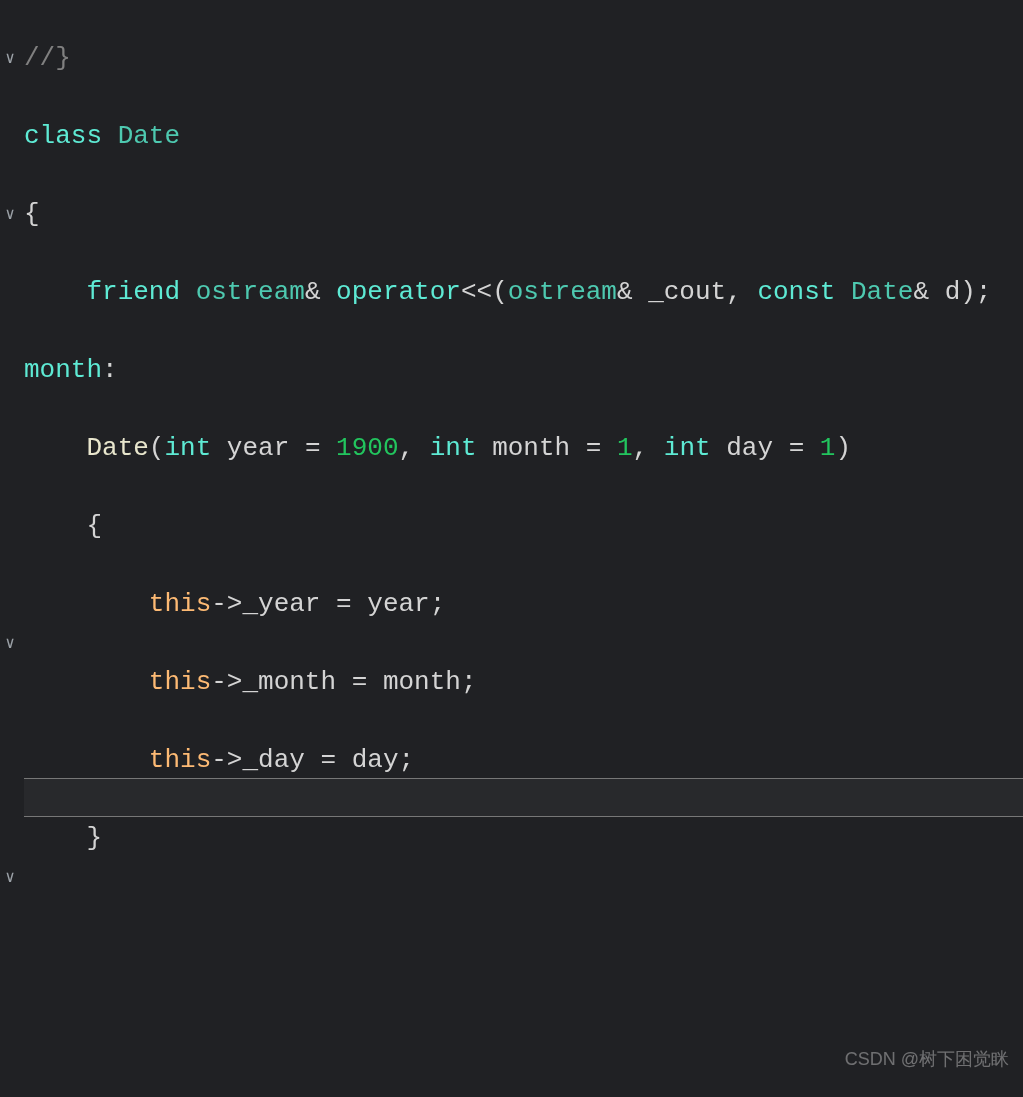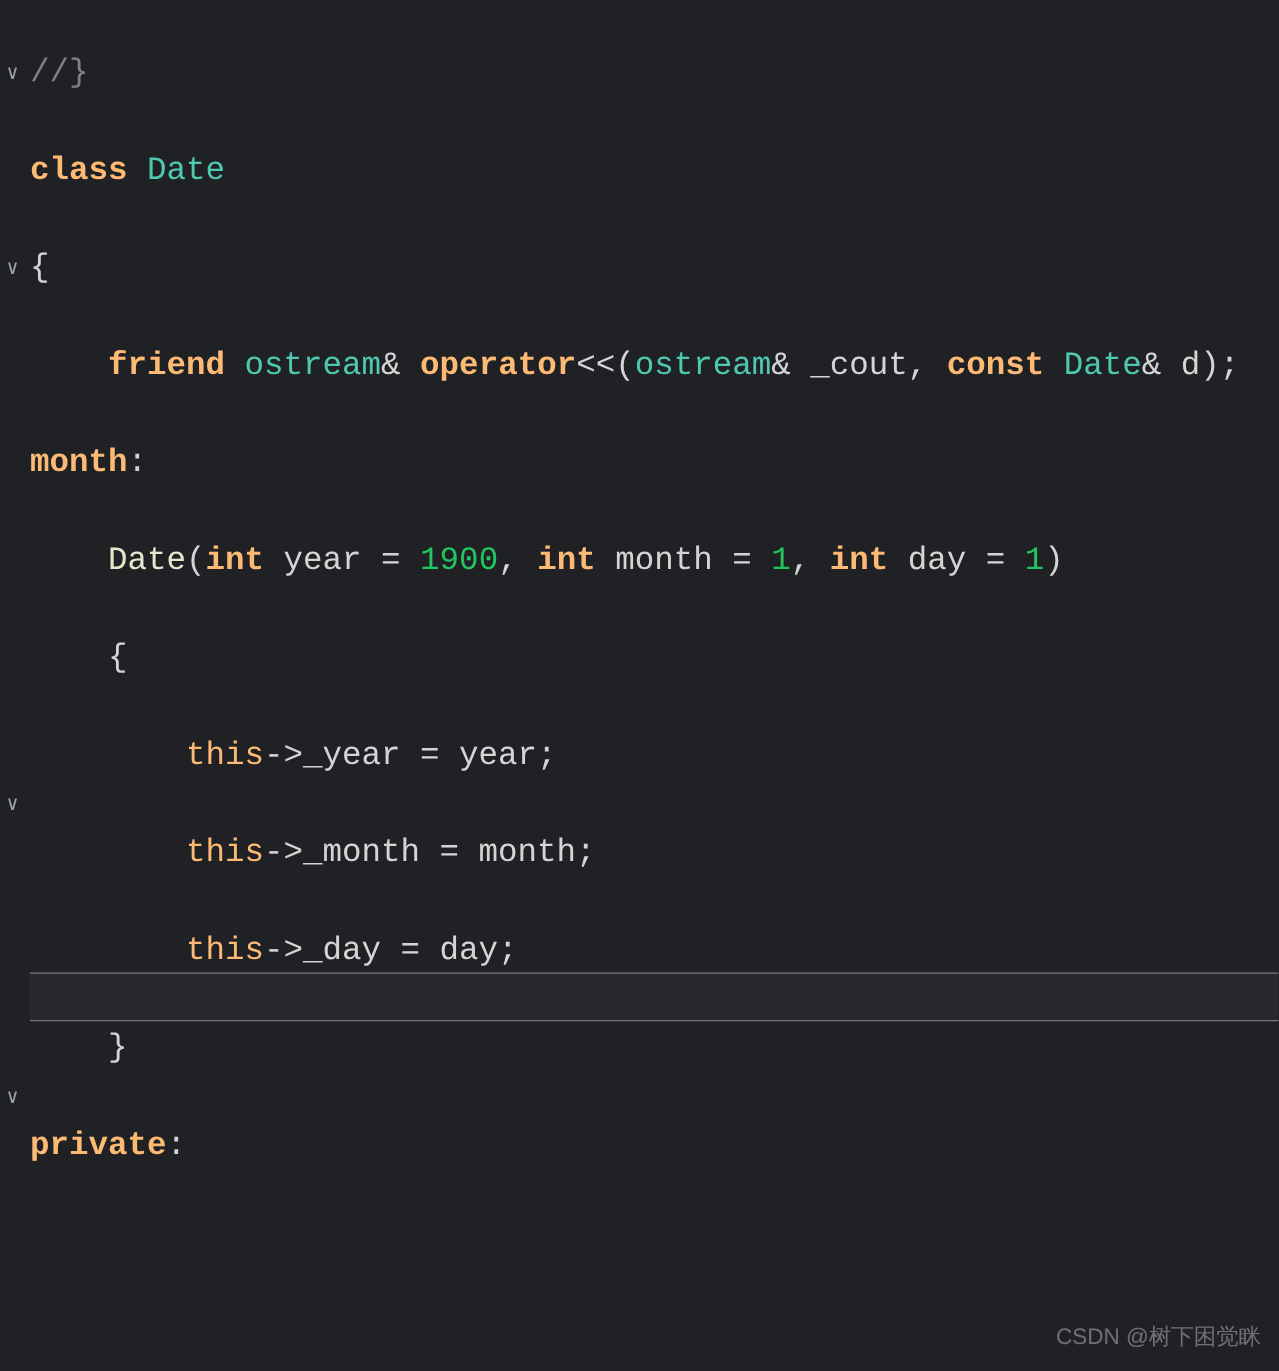--- a/index.html
+++ b/index.html
@@ -35,31 +35,31 @@
   }
   .line { height: 39px; white-space: pre; position: relative; }
   .hl-line {
     position: absolute;
     left: 24px; right: 0; height: 39px;
     background: rgba(255,255,255,0.04);
     border-top: 1px solid #777;
     border-bottom: 1px solid #777;
   }
   
-  .kw   { color: #fdba74; font-weight: bold; }      
+  .kw   { color: #5eead4; }      
   .type { color: #4ec9b0; }
   .yell { color: #e8e6cd; }
   .punc { color: #d4d4d4; }
   .num  { color: #22c55e; }
   .th   { color: #fdba74; }
   .plain{ color: #d4d4d4; }
   .gray { color: #808080; }
   .watermark {
     position: absolute;
-    right: 14px; bottom: 8px;
+    right: 14px; bottom: 18px;
     color: rgba(230,230,230,0.4);
     font-size: 18px;
     font-family: Arial, sans-serif;
   }
 </style>
 </head>
 <body>
 
 <div class="hl-line" style="top: 778px;"></div>
 
@@ -75,21 +75,20 @@
 <div class="line"><span class="kw">class</span><span class="plain"> </span><span class="type">Date</span></div>
 <div class="line"><span class="punc">{</span></div>
 <div class="line"><span class="plain">    </span><span class="kw">friend</span><span class="plain"> </span><span class="type">ostream</span><span class="plain">&amp; </span><span class="kw">operator</span><span class="plain">&lt;&lt;(</span><span class="type">ostream</span><span class="plain">&amp; _cout, </span><span class="kw">const</span><span class="plain"> </span><span class="type">Date</span><span class="plain">&amp; d);</span></div>
 <div class="line"><span class="kw">month</span><span class="plain">:</span></div>
 <div class="line"><span class="plain">    </span><span class="yell">Date</span><span class="punc">(</span><span class="kw">int</span><span class="plain"> year = </span><span class="num">1900</span><span class="plain">, </span><span class="kw">int</span><span class="plain"> month = </span><span class="num">1</span><span class="plain">, </span><span class="kw">int</span><span class="plain"> day = </span><span class="num">1</span><span class="punc">)</span></div>
 <div class="line"><span class="plain">    </span><span class="punc">{</span></div>
 <div class="line"><span class="plain">        </span><span class="th">this</span><span class="plain">-&gt;_year = year;</span></div>
 <div class="line"><span class="plain">        </span><span class="th">this</span><span class="plain">-&gt;_month = month;</span></div>
 <div class="line"><span class="plain">        </span><span class="th">this</span><span class="plain">-&gt;_day = day;</span></div>
 <div class="line"><span class="plain">    </span><span class="punc">}</span></div>
-<div class="line"><span class="kw">private</span><span class="plain">:</span></div>
 
 
 
 
 
 
 
 
 
 

